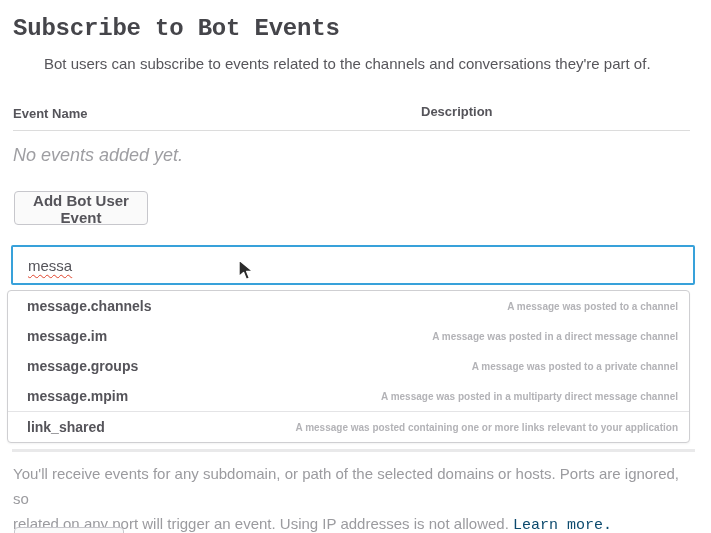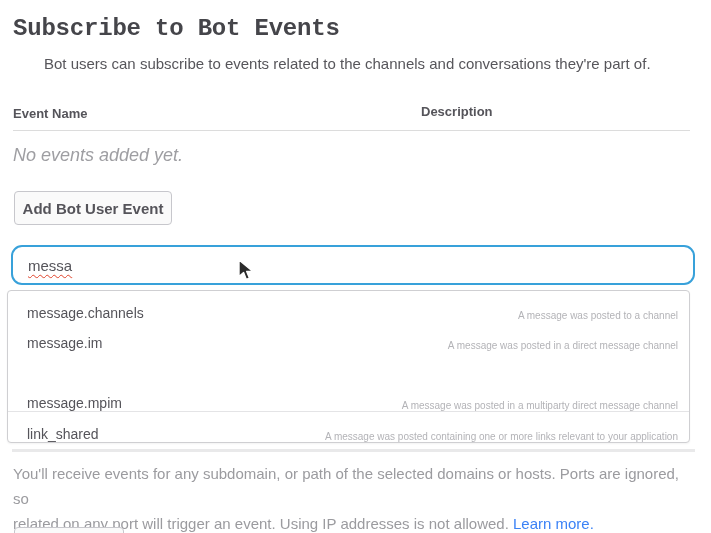--- a/index.html
+++ b/index.html
@@ -34,61 +34,62 @@
   }
   .btn {
     position: absolute;
     background: #fafafa;
     border: 1px solid #c7c7cc;
     border-radius: 4px;
     font-size: 15px; font-weight: bold; color: #55545a;
     cursor: pointer;
     font-family: inherit;
   }
-  .add-event-btn { left: 14px; top: 191px; width: 158px; height: 34px; }
+  .add-event-btn { left: 14px; top: 191px; width: 134px; height: 34px; }
   .partial-btn { left: 14px; top: 527px; width: 110px; height: 30px; }
   .search-field {
     position: absolute; left: 11px; top: 245px; width: 684px; height: 40px;
-    border: 2px solid #38a1da; border-radius: 11px;
+    border: 2px solid #38a1da; border-radius: 2px;
     background: #fff;
     display: flex; align-items: center;
     padding: 0 15px;
     font-size: 15px; color: #55545a;
     cursor: text;
   }
   .typed-text {
     text-decoration: underline wavy #e0442c;
     text-decoration-skip-ink: none;
     text-underline-offset: 3px;
     text-decoration-thickness: 1px;
   }
   .suggest-panel {
     position: absolute; left: 7px; top: 290px; width: 683px;
     background: #fff;
     border: 1px solid #cfcfd2; border-radius: 4px;
     box-shadow: 0 1px 2px rgba(0,0,0,0.05);
   }
   .suggest-row {
     height: 30px;
-    display: flex; align-items: flex-end; justify-content: space-between;
+    display: flex; align-items: center; justify-content: space-between;
     padding: 0 11px 0 19px;
     cursor: pointer;
+    font-weight: bold;
   }
   .suggest-name { font-size: 14px; color: #55545a; white-space: nowrap; }
   .suggest-desc { font-size: 10px; color: #b3b3b7; white-space: nowrap; }
   .group-sep { height: 1px; background: #e4e4e6; margin: 0; }
   .thick-divider {
     position: absolute; left: 12px; top: 449px; width: 683px; height: 3px;
     background: #e9e9ea;
   }
   .footer-note {
     position: absolute; left: 13px; top: 461px; width: 680px;
     font-size: 15px; color: #9b9b9f; line-height: 25px;
   }
-  .learn-link { color: #3b82f6; text-decoration: none; cursor: pointer; }
+  .learn-link { color: #0c4a6e; text-decoration: none; cursor: pointer; font-family: Liberation Mono, monospace; }
   .mouse-cursor { position: absolute; left: 238px; top: 259px; width: 16px; height: 24px; }
 </style>
 </head>
 <body>
 
 <h1 class="page-title">Subscribe to Bot Events</h1>
 <p class="page-subtitle">Bot users can subscribe to events related to the channels and conversations they're part of.</p>
 
 <div class="table-header">
   <span class="col-head">Event Name</span>
@@ -107,20 +108,22 @@
 <div class="suggest-panel">
   <div class="suggest-row">
     <span class="suggest-name">message.channels</span>
     <span class="suggest-desc">A message was posted to a channel</span>
   </div>
   <div class="suggest-row">
     <span class="suggest-name">message.im</span>
     <span class="suggest-desc">A message was posted in a direct message channel</span>
   </div>
   <div class="suggest-row">
+    <span class="suggest-name">message.groups</span>
+    <span class="suggest-desc">A message was posted to a private channel</span>
   </div>
   <div class="suggest-row">
     <span class="suggest-name">message.mpim</span>
     <span class="suggest-desc">A message was posted in a multiparty direct message channel</span>
   </div>
   <div class="group-sep"></div>
   <div class="suggest-row">
     <span class="suggest-name">link_shared</span>
     <span class="suggest-desc">A message was posted containing one or more links relevant to your application</span>
   </div>

